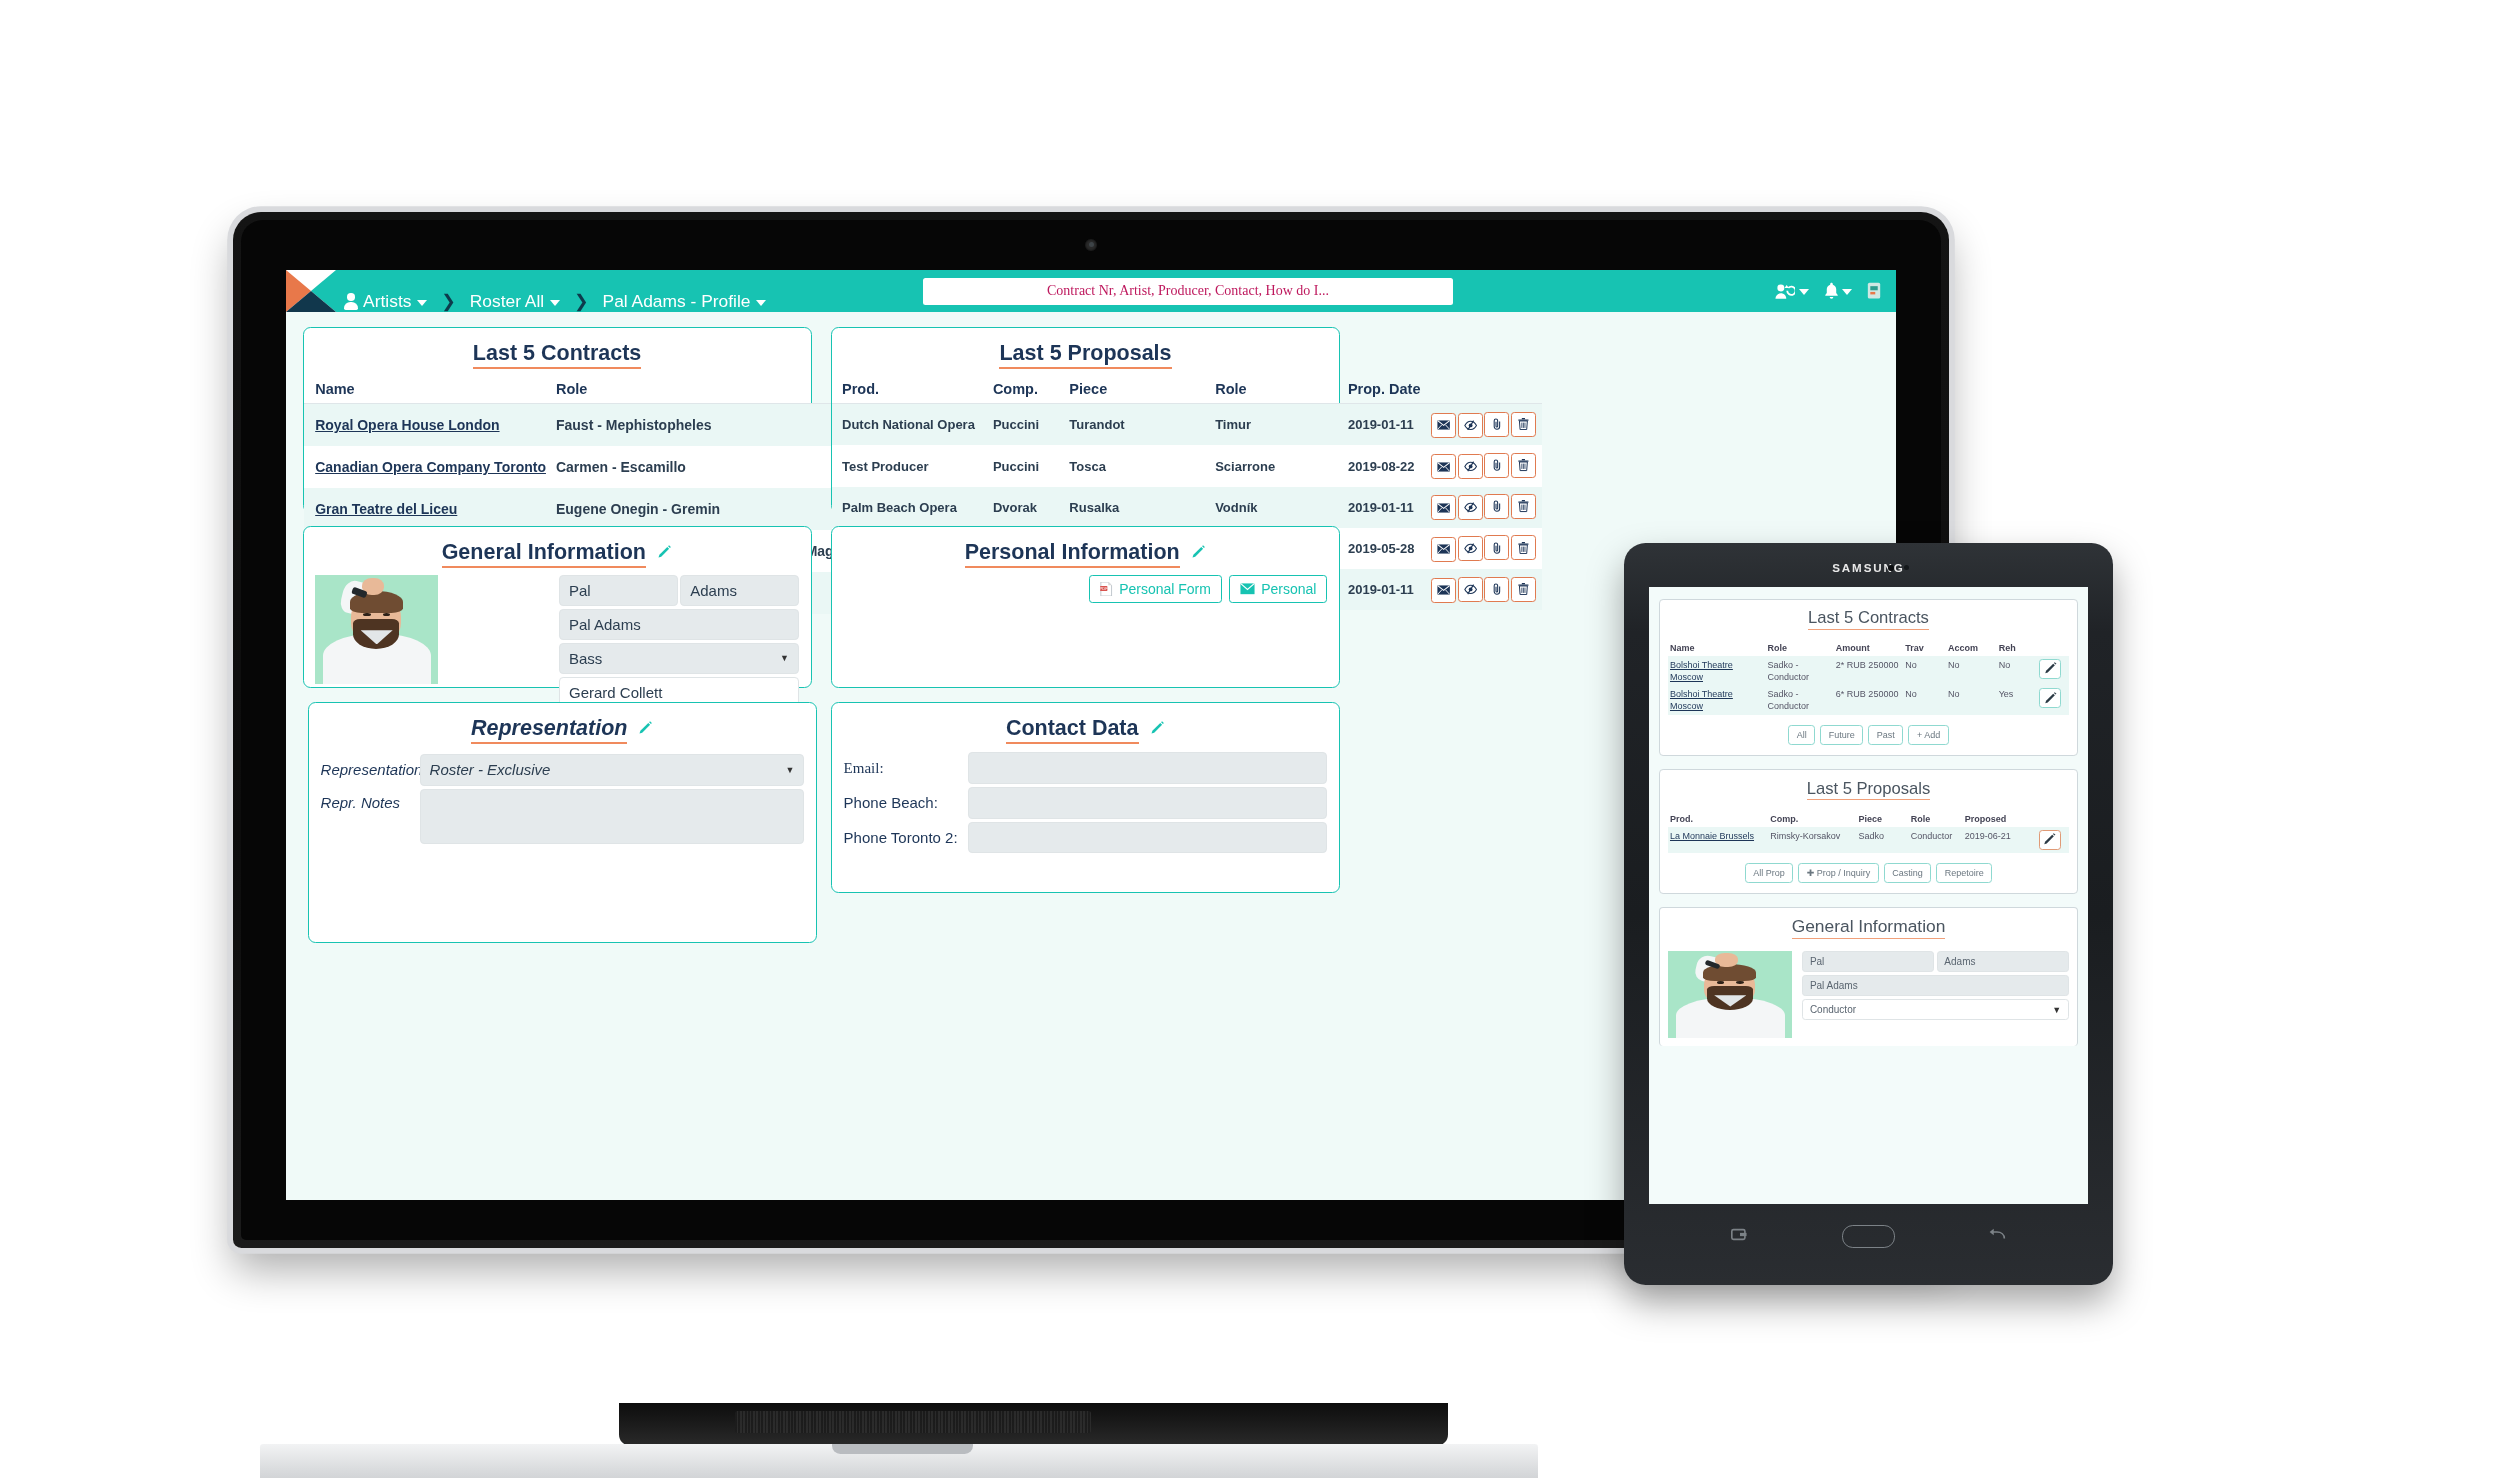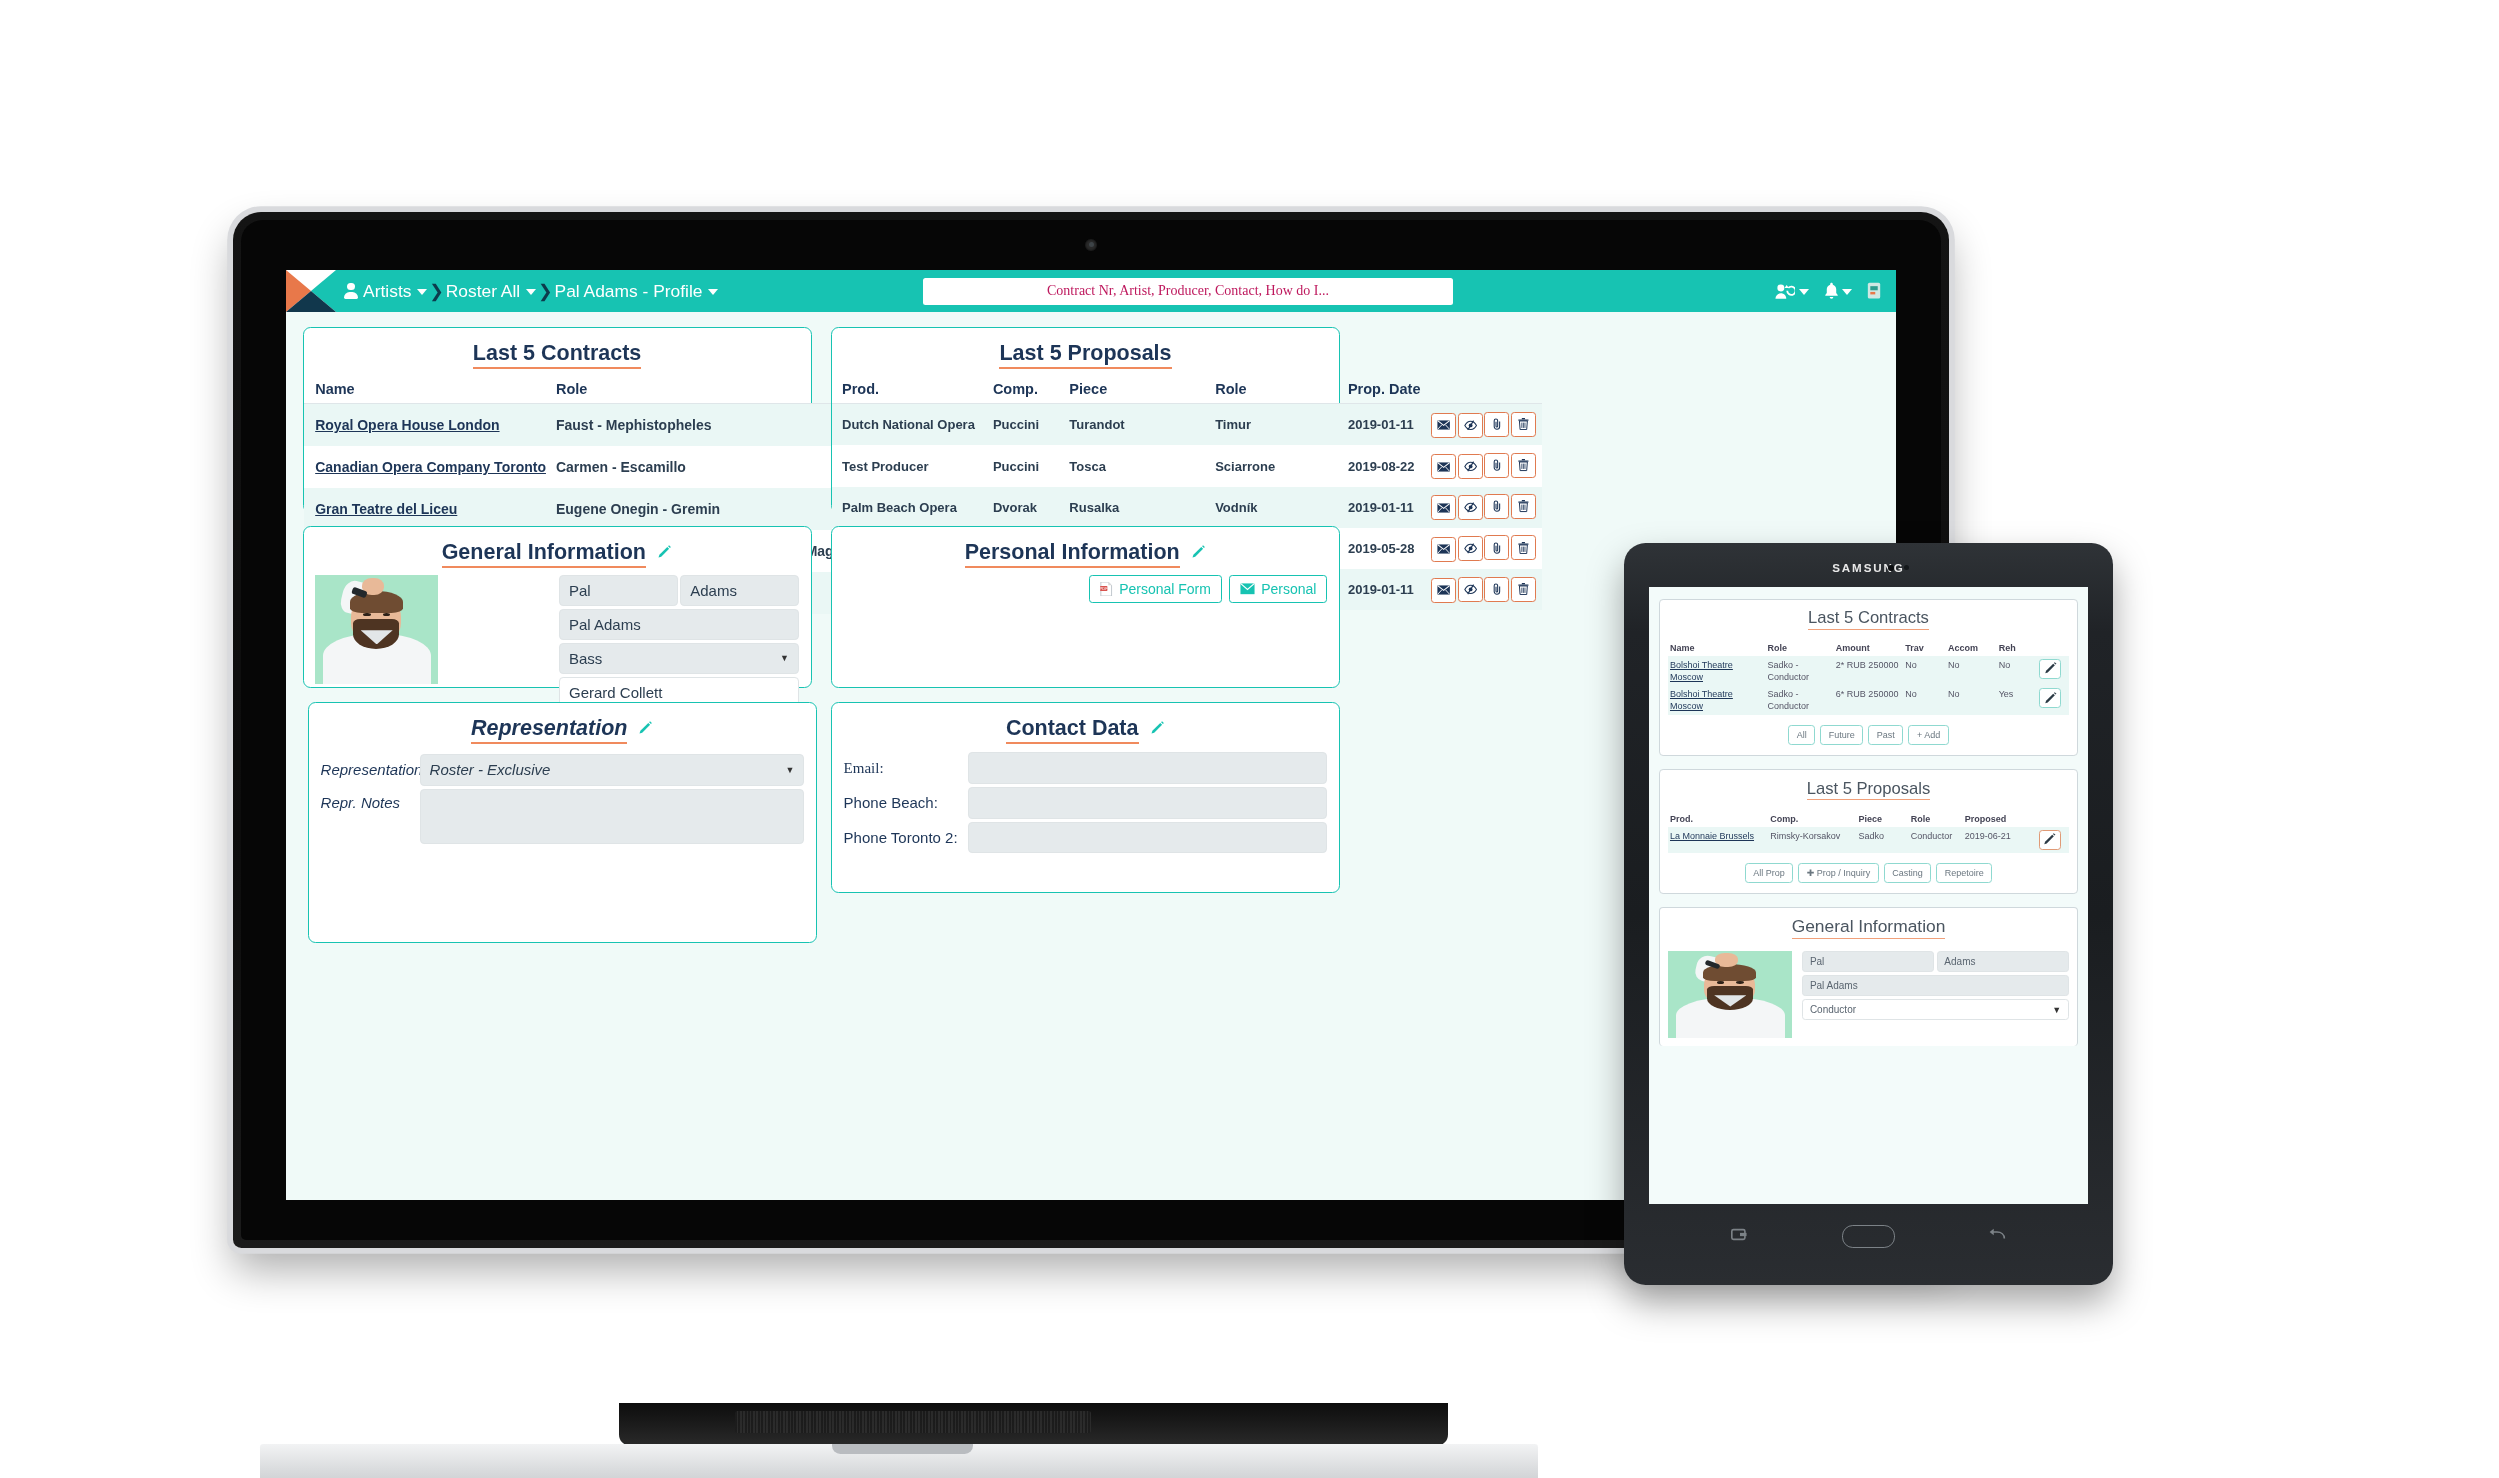--- a/index.html
+++ b/index.html
@@ -34,21 +34,21 @@
 
   
   .topbar{position:absolute;left:0;top:0;width:1610px;height:42px;background:#17c3b2;}
   .brandmark{position:absolute;left:0;top:0;width:50px;height:42px;background:#fff;}
   .brandmark .tri-l{position:absolute;left:0;top:0;width:0;height:0;
         border-left:25px solid #e8784a;border-top:21.5px solid transparent;border-bottom:21px solid transparent;}
   .brandmark .tri-r{position:absolute;right:0;top:0;width:0;height:0;
         border-right:25px solid #17c3b2;border-top:21.5px solid transparent;border-bottom:21px solid transparent;}
   .brandmark .tri-b{position:absolute;left:0;bottom:0;width:0;height:0;
         border-bottom:21px solid #11374c;border-left:25px solid transparent;border-right:25px solid transparent;}
-  .crumbs{position:absolute;left:58px;top:0;height:42px;display:flex;align-items:center;gap:2px;
+  .crumbs{position:absolute;left:58px;top:0;height:42px;display:flex;align-items:flex-end;gap:14px;
         color:#fff;font-size:17.4px;white-space:nowrap;}
   .crumb{display:flex;align-items:center;gap:5.8px;cursor:pointer;}
   .caret{width:0;height:0;border-left:5px solid transparent;border-right:5px solid transparent;
         border-top:6.6px solid #fff;display:inline-block;margin-top:2.5px;}
   .chev{font-size:17.4px;font-weight:bold;color:#0d3b4c;}
   .usr-ico{display:inline-block;width:13.3px;height:16.6px;position:relative;}
   .usr-ico:before{content:"";position:absolute;left:3.3px;top:0;width:7.5px;height:7.5px;border-radius:50%;background:#fff;}
   .usr-ico:after{content:"";position:absolute;left:0;top:9px;width:14px;height:7.5px;border-radius:6.6px 6.6px 1.7px 1.7px;background:#fff;}
   .searchbox{position:absolute;left:637px;top:7.5px;width:530px;height:27px;background:#fff;
         border-radius:2.5px;display:flex;align-items:center;justify-content:center;}

